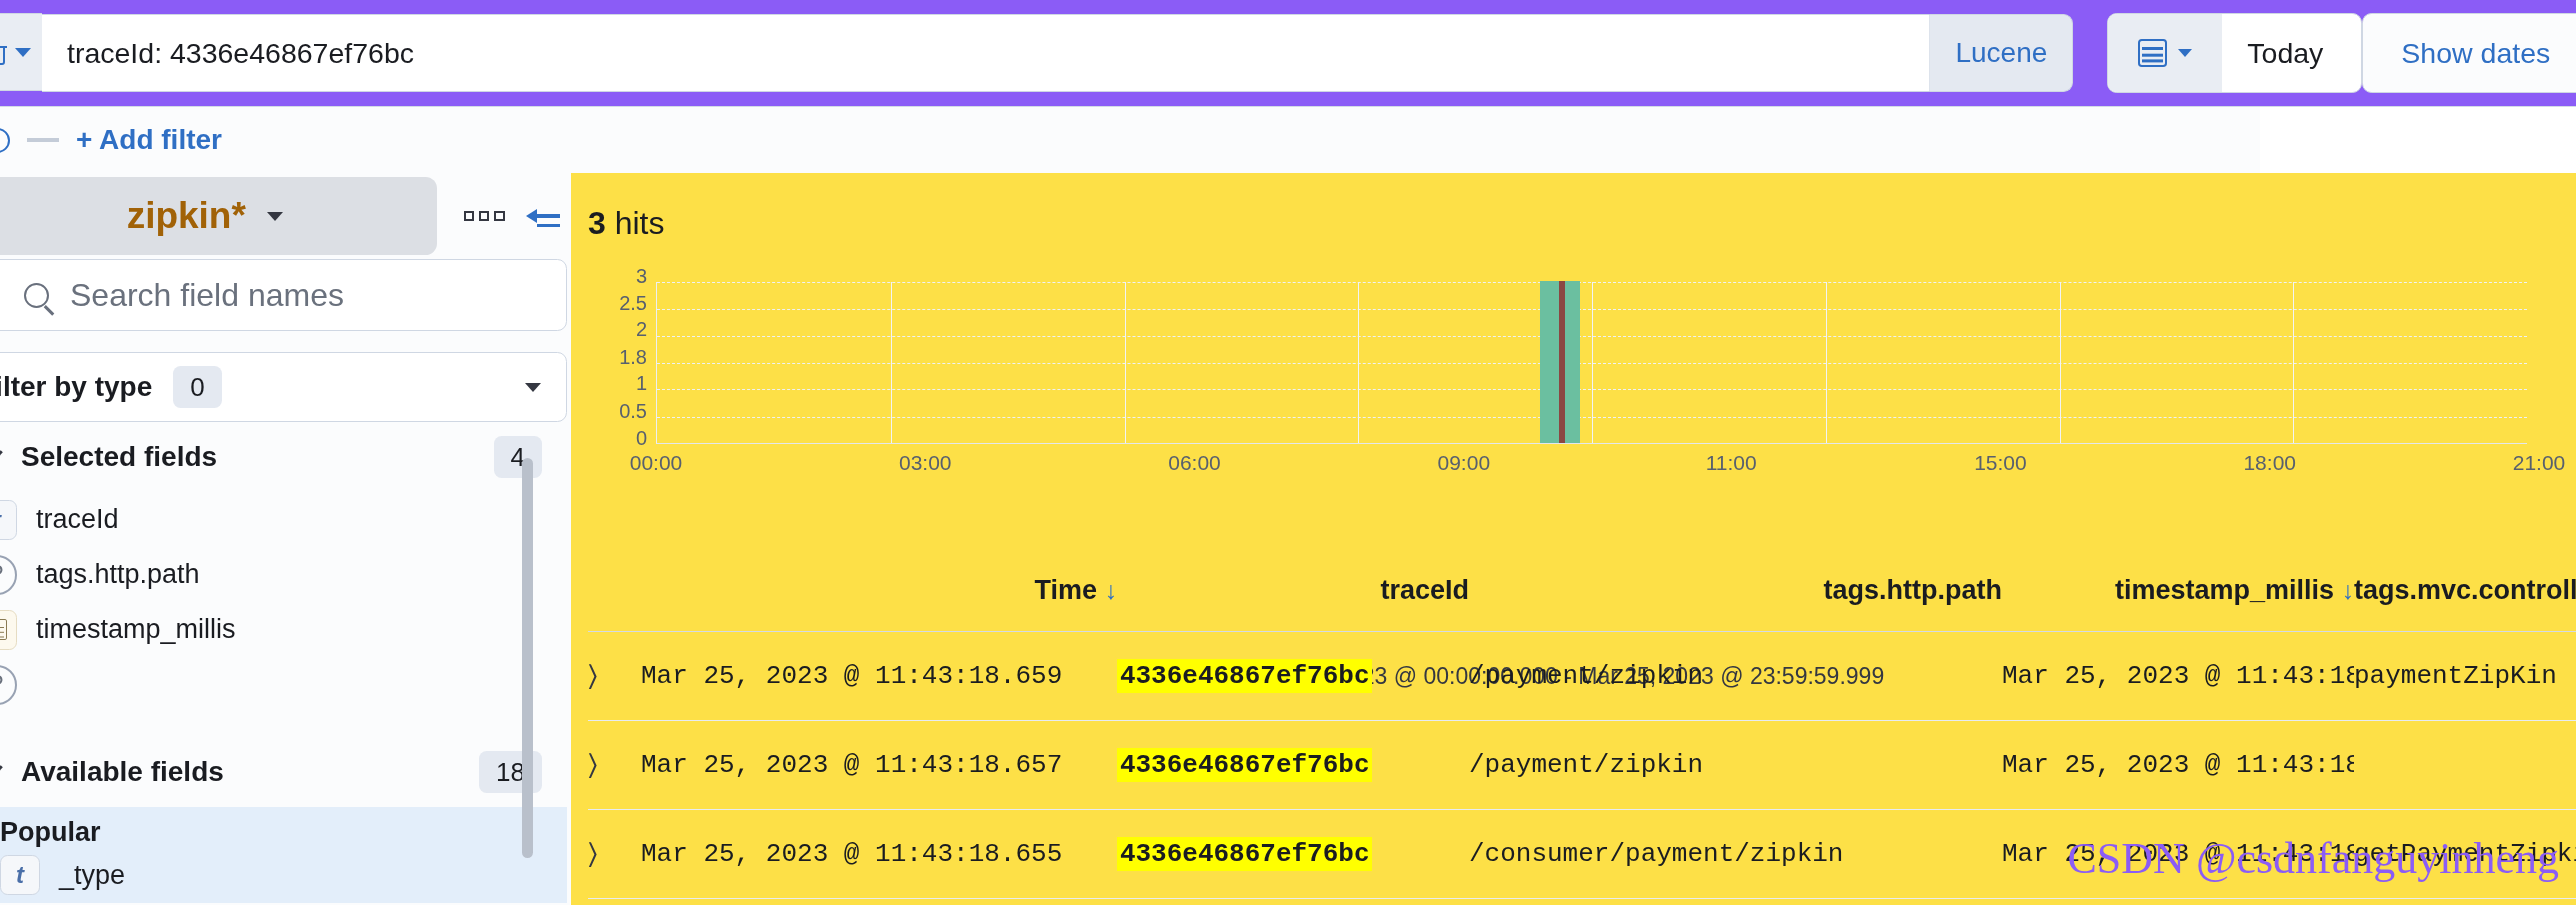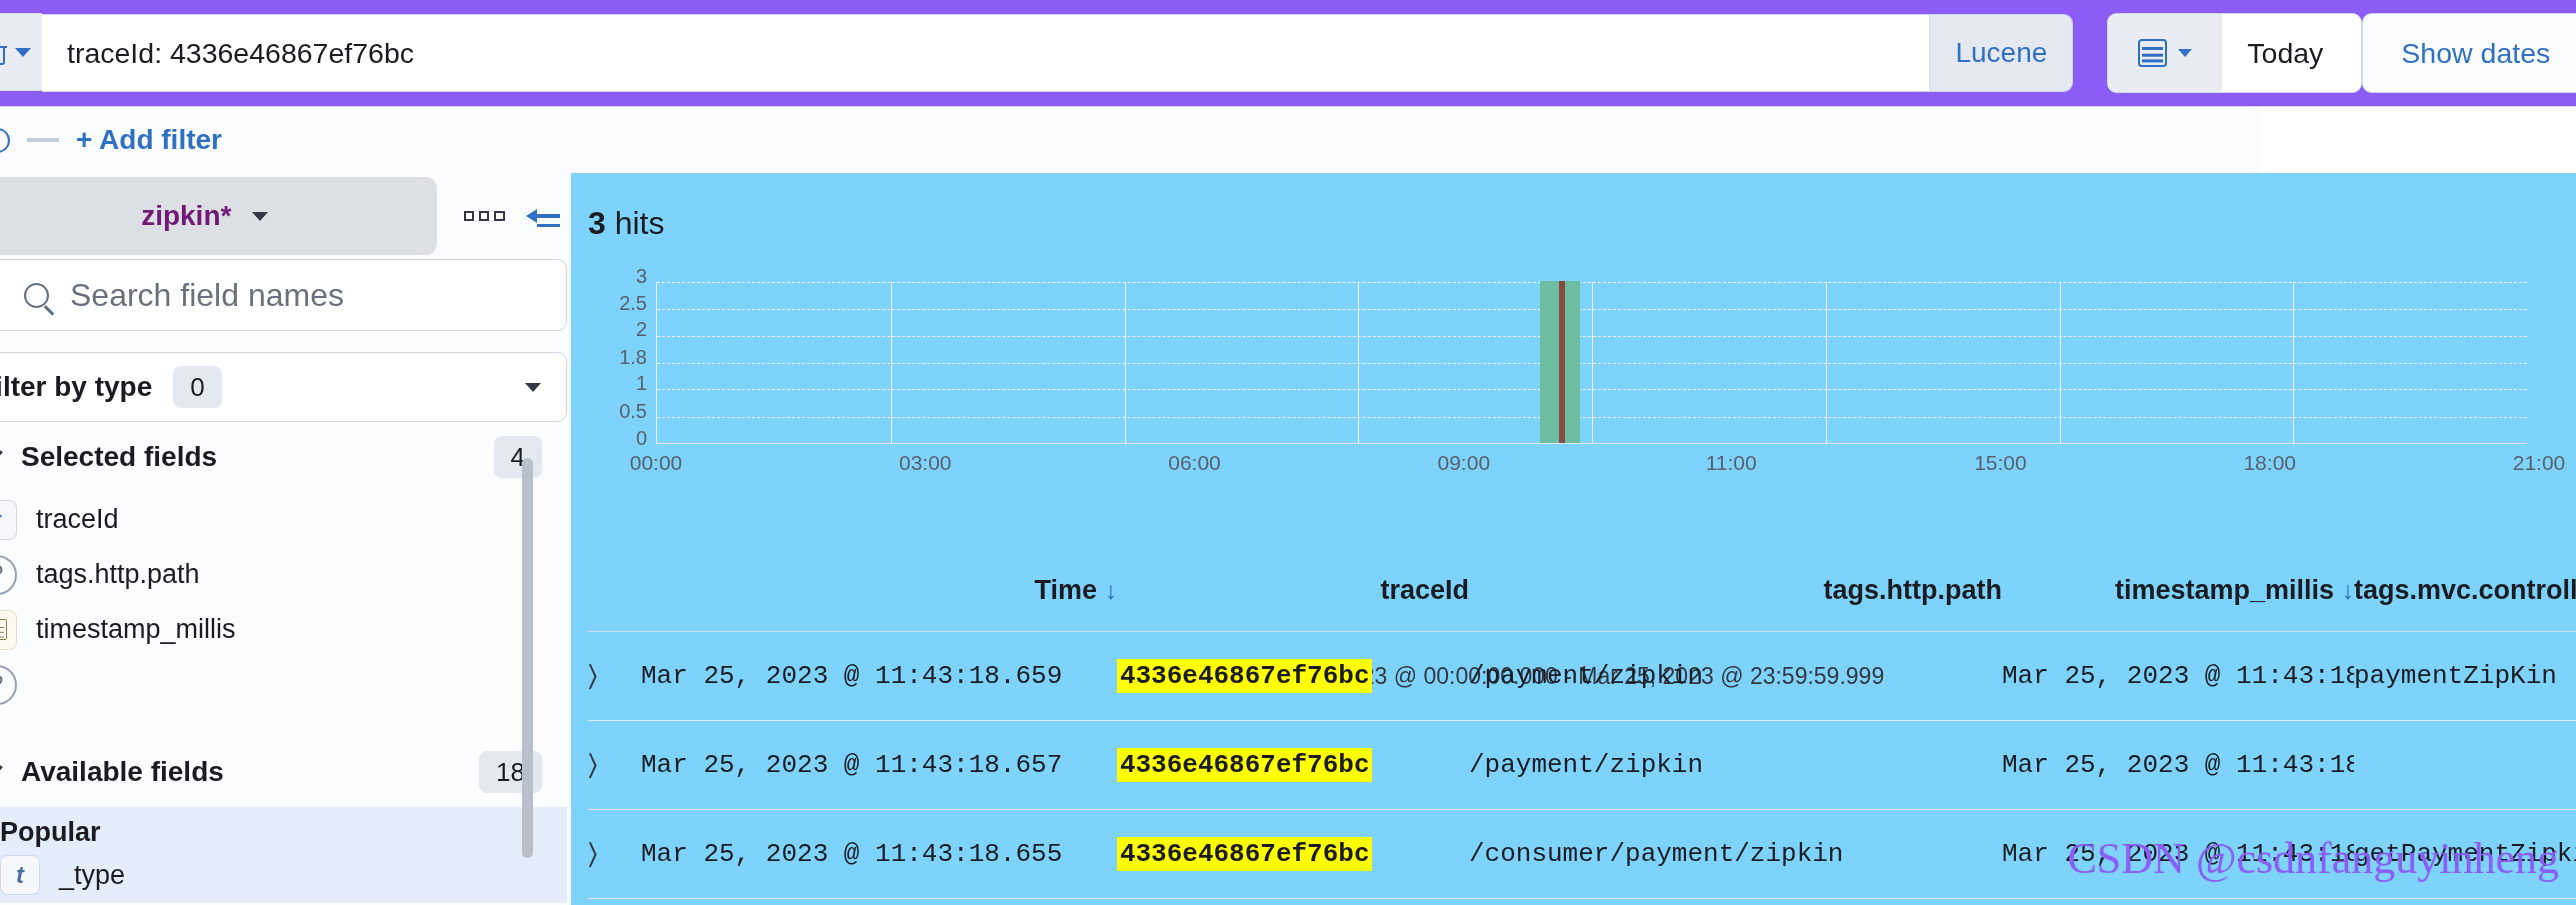--- a/index.html
+++ b/index.html
@@ -99,21 +99,21 @@
   .sidebar{
     position:absolute; left:0; top:173px; width:571px; height:732px;
     background:#fbfcfd;
   }
   .idx-row{ display:flex; align-items:center; height:86px; padding-right:11.4px; }
   .idx-pill{
     width:466px; height:78px; margin-left:-27px;
     background:#dcdfe4; border-radius:11.4px;
     display:flex; align-items:center; justify-content:center; gap:21px;
   }
-  .idx-name{ font-size:28px; font-weight:bold; color:#701a75; }
+  .idx-name{ font-size:37px; font-weight:bold; color:#a16207; }
   .chev-dark{ width:0;height:0;flex:none;
     border-left:8.6px solid transparent;border-right:8.6px solid transparent;
     border-top:9.5px solid #343741;}
   .grid-ico{ display:flex; gap:4.8px; margin-left:27px; flex:none; }
   .grid-ico i{ width:10.5px; height:10.5px; border:2.9px solid #343741; display:block; }
   .collapse-ico{ margin-left:21px; width:34px; height:25px; position:relative; flex:none;}
   .collapse-ico i{ position:absolute; right:0; height:3.8px; background:#2f6fc4; }
   .collapse-ico i:nth-child(1){ top:1px; width:23px; }
   .collapse-ico i:nth-child(2){ top:10.5px; width:28.5px; }
   .collapse-ico i:nth-child(3){ top:20px; width:23px; }
@@ -172,21 +172,21 @@
   .popular-band .field-row{ margin-left:0; padding-left:23px; }
 
   .sb-scroll{
     position:absolute; right:38px; top:285px; width:11.4px; height:400px;
     background:#b9c0cb; border-radius:5.7px;
   }
 
   
   .main{
     position:absolute; left:571px; top:173px; width:2005px; height:732px;
-    background:#7dd3fc;
+    background:#fde047;
   }
   .hits{ font-size:32px; color:#1a1c21; padding:32px 0 0 17px; }
   .hits b{ font-weight:bold; }
 
   .chart{ position:relative; margin:40px 0 0 17px; width:1960px; height:162px; }
   .yaxis{ position:absolute; left:0; top:-5.7px; width:59px; height:171px; }
   .yaxis div{
     position:absolute; right:0; transform:translateY(-50%);
     font-size:20px; color:#58606e; text-align:right;
   }

